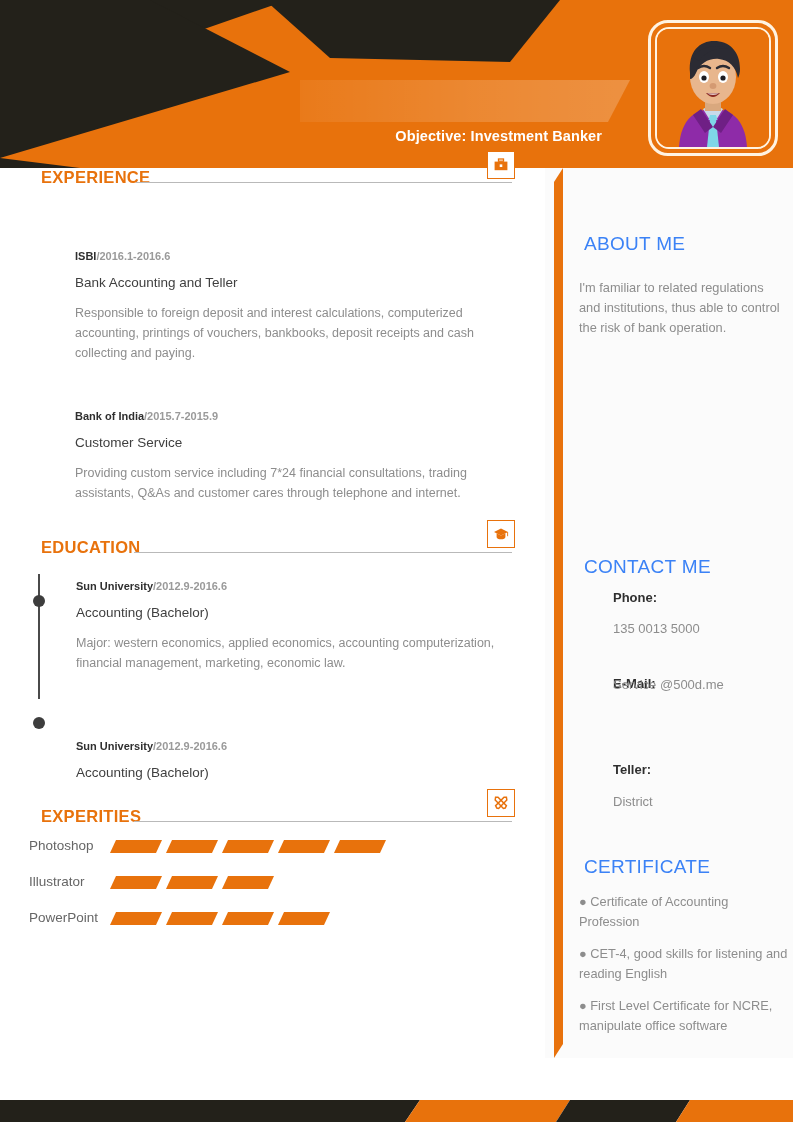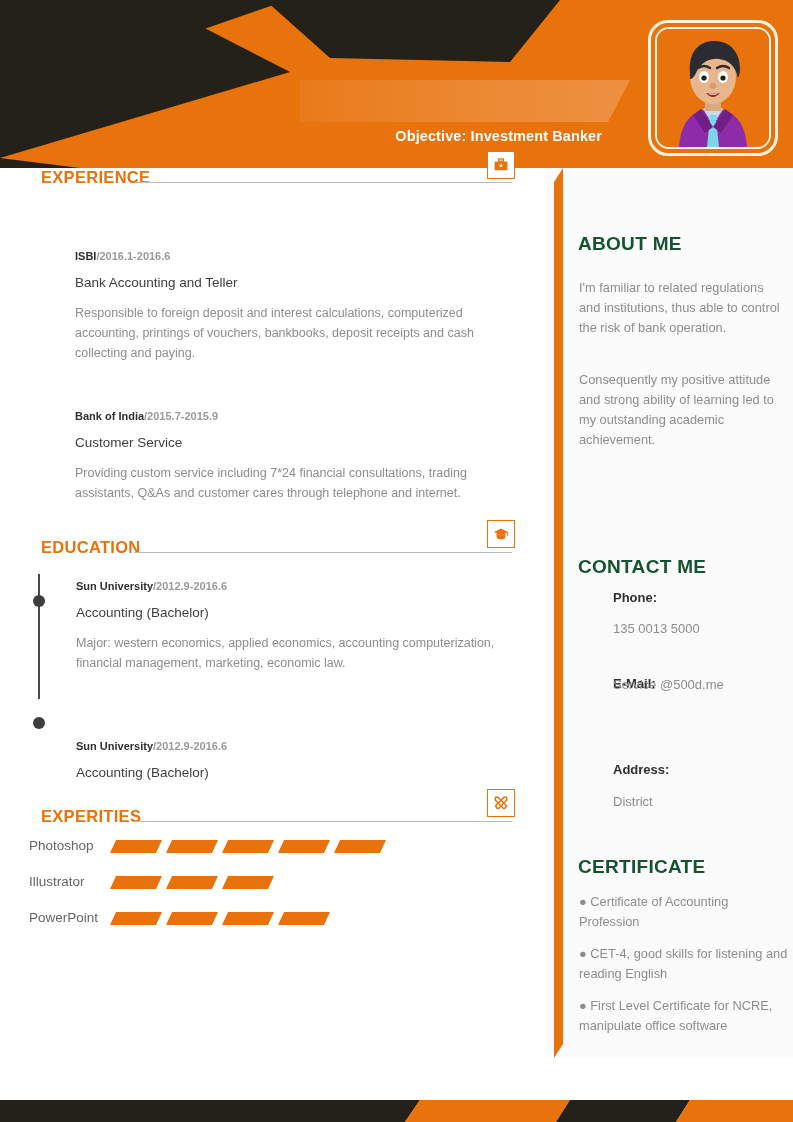--- a/index.html
+++ b/index.html
@@ -67,21 +67,21 @@
   
   .skill-row{position:absolute;height:18px;}
   .skill-label{position:absolute;left:29px;top:-2px;font-size:13.5px;color:#666;}
   .seg{position:absolute;height:13px;background:#E8720C;}
   .seg-p{clip-path:polygon(6px 0,100% 0,calc(100% - 6px) 100%,0 100%);}
 
   
   .sidebar{position:absolute;left:545px;top:168px;width:248px;height:890px;background:#fbfbfb;}
   .side-bar-strip{position:absolute;left:9px;top:0;width:9px;height:890px;background:#E8720C;
     clip-path:polygon(0 14px,9px 0,9px 876px,0 890px);}
-  .side-title{position:absolute;left:33px;color:#14532d;font-size:19px;font-weight:bold;letter-spacing:0.3px;}
+  .side-title{position:absolute;left:39px;color:#3b82f6;font-size:19px;font-weight:normal;letter-spacing:0.3px;}
   .side-para{position:absolute;left:34px;width:205px;font-size:12.8px;color:#8d8d8d;line-height:20px;}
   .side-label{position:absolute;left:68px;font-size:13px;color:#2f2f2f;font-weight:bold;}
   .side-value{position:absolute;left:68px;font-size:13px;color:#8d8d8d;}
   .cert-item{position:absolute;left:34px;width:210px;font-size:12.8px;color:#8d8d8d;line-height:20px;}
 
   
   .footer{position:absolute;left:0;top:1100px;width:793px;height:22px;}
 </style>
 </head>
 <body>
@@ -238,28 +238,27 @@
           <div class="seg seg-p" style="left: 278px; width: 52px; top: 0px;"></div>
         </div>
     </div>
   </div>
 
   <div class="sidebar">
     <div class="side-bar-strip"></div>
 
     <div class="side-title" style="top:65px;">ABOUT ME</div>
     <div class="side-para" style="top:110px;">I'm familiar to related regulations and institutions, thus able to control the risk of bank operation.</div>
-    <div class="side-para" style="top:202px;">Consequently my positive attitude and strong ability of learning led to my outstanding academic achievement.</div>
 
     <div class="side-title" style="top:388px;">CONTACT ME</div>
     <div class="side-label" style="top:422px;">Phone:</div>
     <div class="side-value" style="top:453px;">135 0013 5000</div>
     <div class="side-label" style="top:508px;">E-Mail:</div>
     <div class="side-value" style="top:509px;">Service @500d.me</div>
-    <div class="side-label" style="top:594px;">Address:</div>
+    <div class="side-label" style="top:594px;">Teller:</div>
     <div class="side-value" style="top:626px;">District</div>
 
     <div class="side-title" style="top:688px;">CERTIFICATE</div>
     <div class="cert-item" style="top:724px;">● Certificate of Accounting Profession</div>
     <div class="cert-item" style="top:776px;">● CET-4, good skills for listening and reading English</div>
     <div class="cert-item" style="top:828px;">● First Level Certificate for NCRE, manipulate office software</div>
   </div>
 
   <svg class="footer" viewBox="0 0 793 22" preserveAspectRatio="none">
     <polygon points="0,0 420,0 405,22 0,22" fill="#23211A"></polygon>

